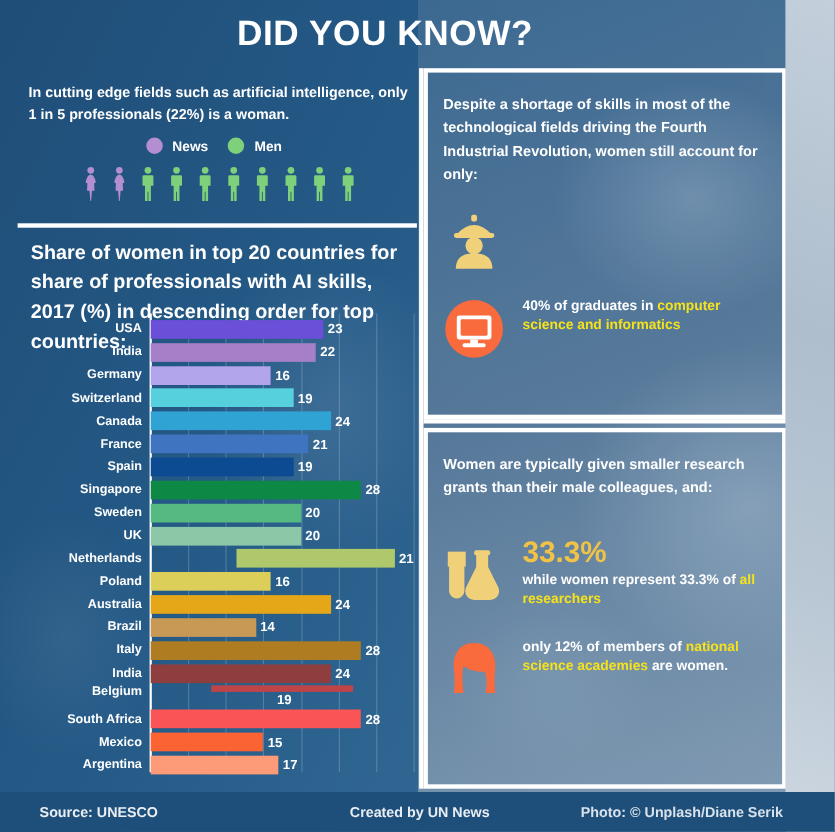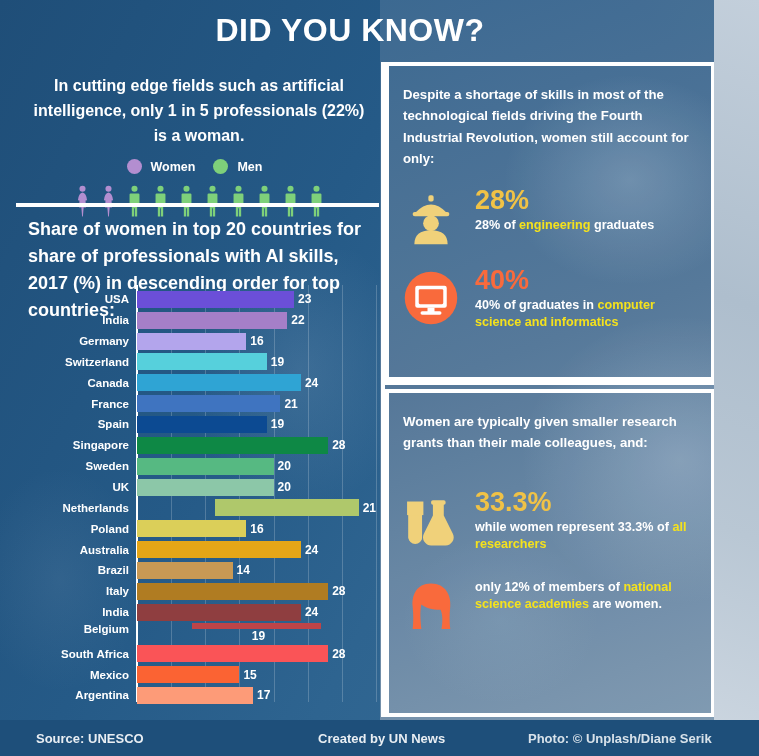--- a/index.html
+++ b/index.html
@@ -44,22 +44,22 @@
     font-size: 32px; font-weight: bold; color: #ffffff;
     letter-spacing: 0.5px;
   }
 
   
   .left-col {
     position: absolute; left: 18px; top: 60px; width: 362px; height: 660px;
   }
   .panel-top-left { position: relative; padding: 10px 6px 0 6px; }
   .lead-text {
-    font-size: 16px; font-weight: bold; color: #ffffff;
-    line-height: 1.55; text-align: center; padding: 4px 2px 0 2px;
+    font-size: 13px; font-weight: bold; color: #ffffff;
+    line-height: 1.55; text-align: left; padding: 4px 2px 0 2px;
   }
   .legend-row {
     display: flex; justify-content: center; align-items: center;
     gap: 9px; margin-top: 11px;
   }
   .legend-dot { width: 15px; height: 15px; border-radius: 50%; display: inline-block; }
   .legend-dot.women { background: #b38ed0; }
   .legend-dot.men { background: #7ed07a; }
   .legend-label { font-size: 12.5px; font-weight: bold; color: #ffffff; margin-right: 9px; }
   .people-row {
@@ -168,21 +168,21 @@
 
   <div class="header"></div>
   <div class="title-main">DID YOU KNOW?</div>
 
   <div class="left-col">
     <div class="panel-top-left">
       <div class="lead-text">In cutting edge fields such as artificial intelligence, only 1 in 5 professionals (22%)  is a woman.</div>
 
       <div class="legend-row">
         <span class="legend-dot women"></span>
-        <span class="legend-label">Women</span>
+        <span class="legend-label">News</span>
         <span class="legend-dot men"></span>
         <span class="legend-label">Men</span>
       </div>
 
       <div class="people-row" id="people-row">
           <div class="person"><svg viewBox="0 0 32 84" width="21" height="32">
               <circle cx="16" cy="10" r="8" fill="#b38ed0"></circle>
               <path d="M16 20 q-10 2 -12 20 l4 1 l-1 18 h6 l2 24 h2 l2 -24 h6 l-1 -18 l4 -1 q-2 -18 -12 -20 z" fill="#b38ed0"></path>
             </svg></div>
           <div class="person"><svg viewBox="0 0 32 84" width="21" height="32">
@@ -354,40 +354,33 @@
       <div class="stat-block">
         <div class="stat-icon">
           <svg viewBox="0 0 64 64" width="56" height="56" aria-hidden="true">
             <rect x="29" y="6" width="6" height="7" rx="2" fill="#f0d17a"></rect>
             <path d="M14 26 q18 -19 36 0 z" fill="#f0d17a"></path>
             <rect x="11" y="25" width="42" height="5" rx="2.5" fill="#f0d17a"></rect>
             <circle cx="32" cy="38" r="9" fill="#f0d17a"></circle>
             <path d="M13 62 q0 -16 19 -16 q19 0 19 16 z" fill="#f0d17a"></path>
           </svg>
         </div>
-        <div class="stat-text">
-          <div class="stat-big yellow">28%</div>
-          <div class="stat-desc">
-            <span>28% of </span><span class="hl-yellow">engineering</span><span> graduates</span>
-          </div>
-        </div>
       </div>
 
       <div class="stat-block">
         <div class="stat-icon">
           <svg viewBox="0 0 64 64" width="56" height="56" aria-hidden="true">
             <circle cx="32" cy="32" r="30" fill="#f96a3c"></circle>
             <rect x="14" y="18" width="36" height="25" rx="2.5" fill="#ffffff"></rect>
             <rect x="18" y="22" width="28" height="17" rx="1.5" fill="#f96a3c"></rect>
             <rect x="28" y="43" width="8" height="5" fill="#ffffff"></rect>
             <rect x="20" y="47" width="24" height="4" rx="2" fill="#ffffff"></rect>
           </svg>
         </div>
         <div class="stat-text">
-          <div class="stat-big orange">40%</div>
           <div class="stat-desc">
             <span>40% of graduates in </span><span class="hl-yellow">computer science and informatics</span><span></span>
           </div>
         </div>
       </div>
     </div>
   </div>
 
   <div class="right-panel" id="panel-b">
     <div class="rp-inner">

